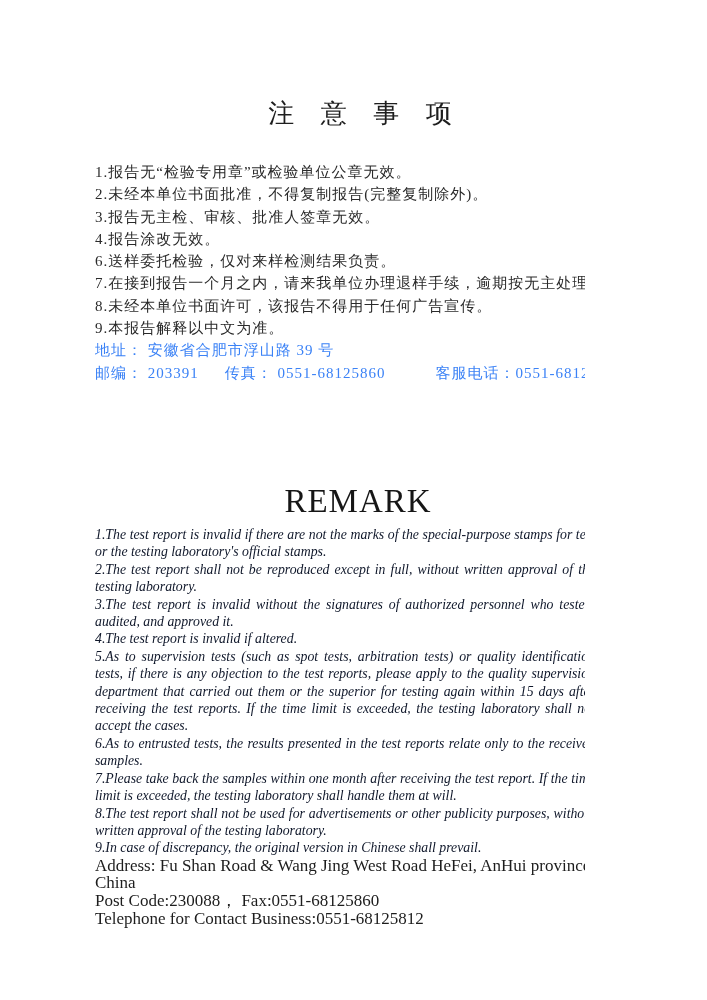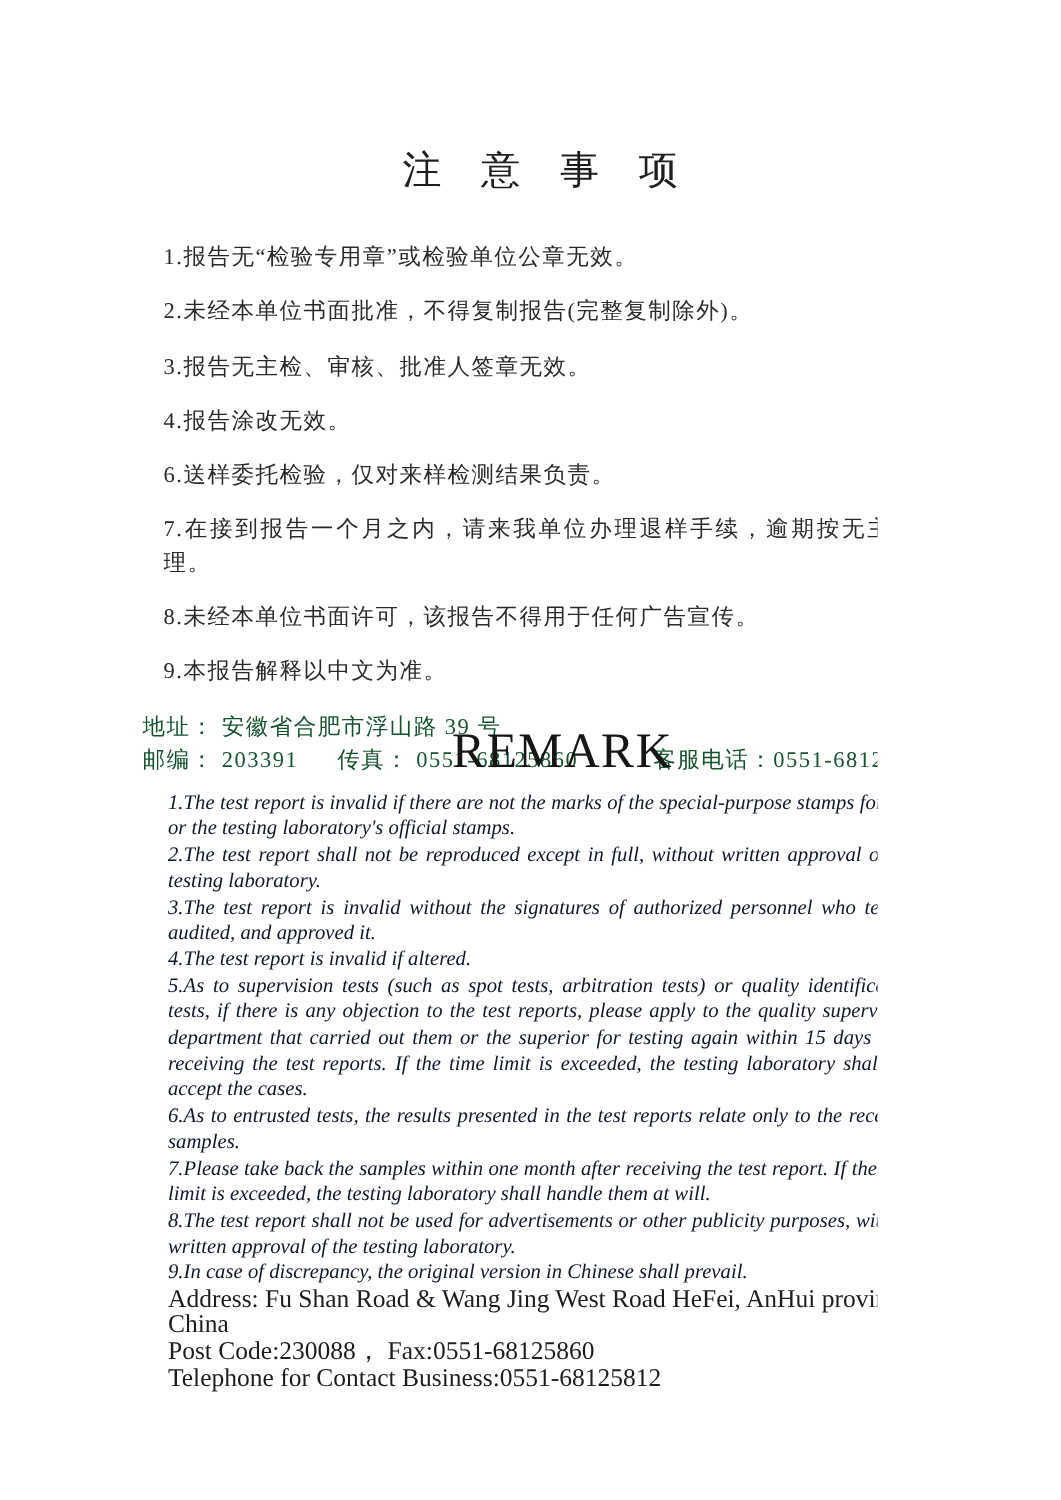--- a/index.html
+++ b/index.html
@@ -15,35 +15,35 @@
     position:absolute;left:95px;top:99px;width:530px;
     font-family:"Liberation Serif","DejaVu Serif",serif;
   }
   .cn-title{
     margin:0 0 32px 0;
     font-size:26px;font-weight:500;line-height:30px;
     letter-spacing:10px;padding-left:10px;
     text-align:center;color:#1e1e1e;
   }
   .cn-item{
-    margin:14px;
+    margin:0;
     font-size:15px;line-height:22.3px;letter-spacing:1px;
     text-align:justify;color:#2a2a2a;
   }
   .cn-plain{
     margin:0;
     font-size:15px;line-height:22.3px;letter-spacing:1px;
-    color:#14532d;white-space:nowrap;
+    color:#3b82f6;white-space:nowrap;
   }
   .cn-contact{display:flex;}
   .cn-contact .seg-fax{margin-left:26px;}
   .cn-contact .seg-phone{margin-left:50px;}
   
   .en-section{
-    position:absolute;left:112px;top:483px;width:500px;
+    position:absolute;left:95px;top:483px;width:500px;
     font-family:"Liberation Serif","DejaVu Serif",serif;
   }
   .remark-title{
     margin:0 0 7px 0;
     font-size:33px;font-weight:400;line-height:36px;
     text-align:center;padding-left:26px;
     color:#161616;letter-spacing:1px;
   }
   .en-item{
     margin:0;

